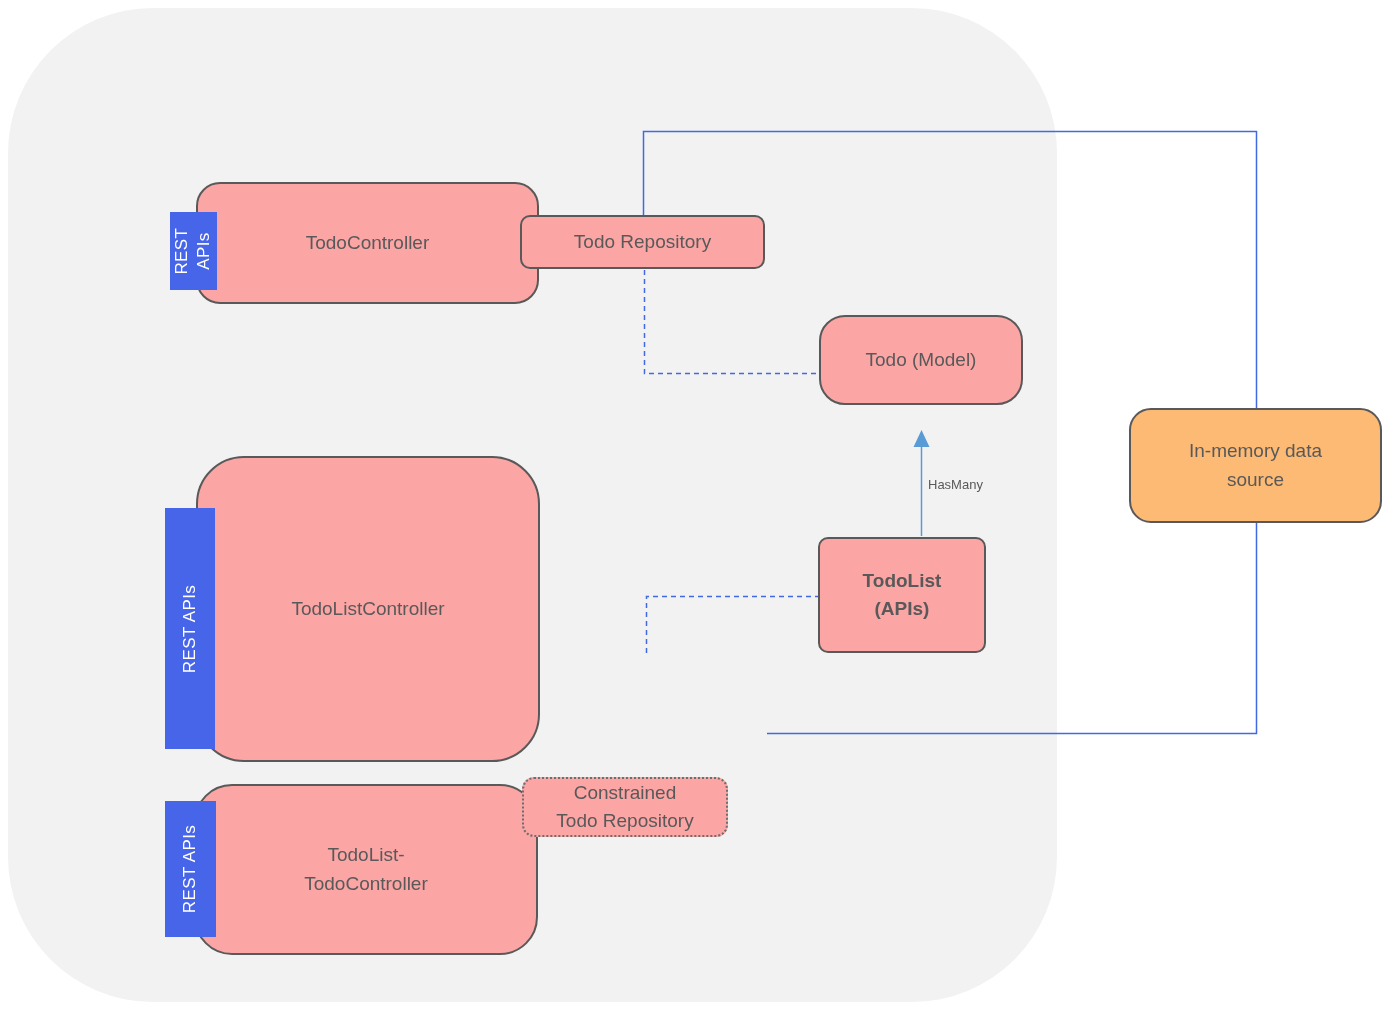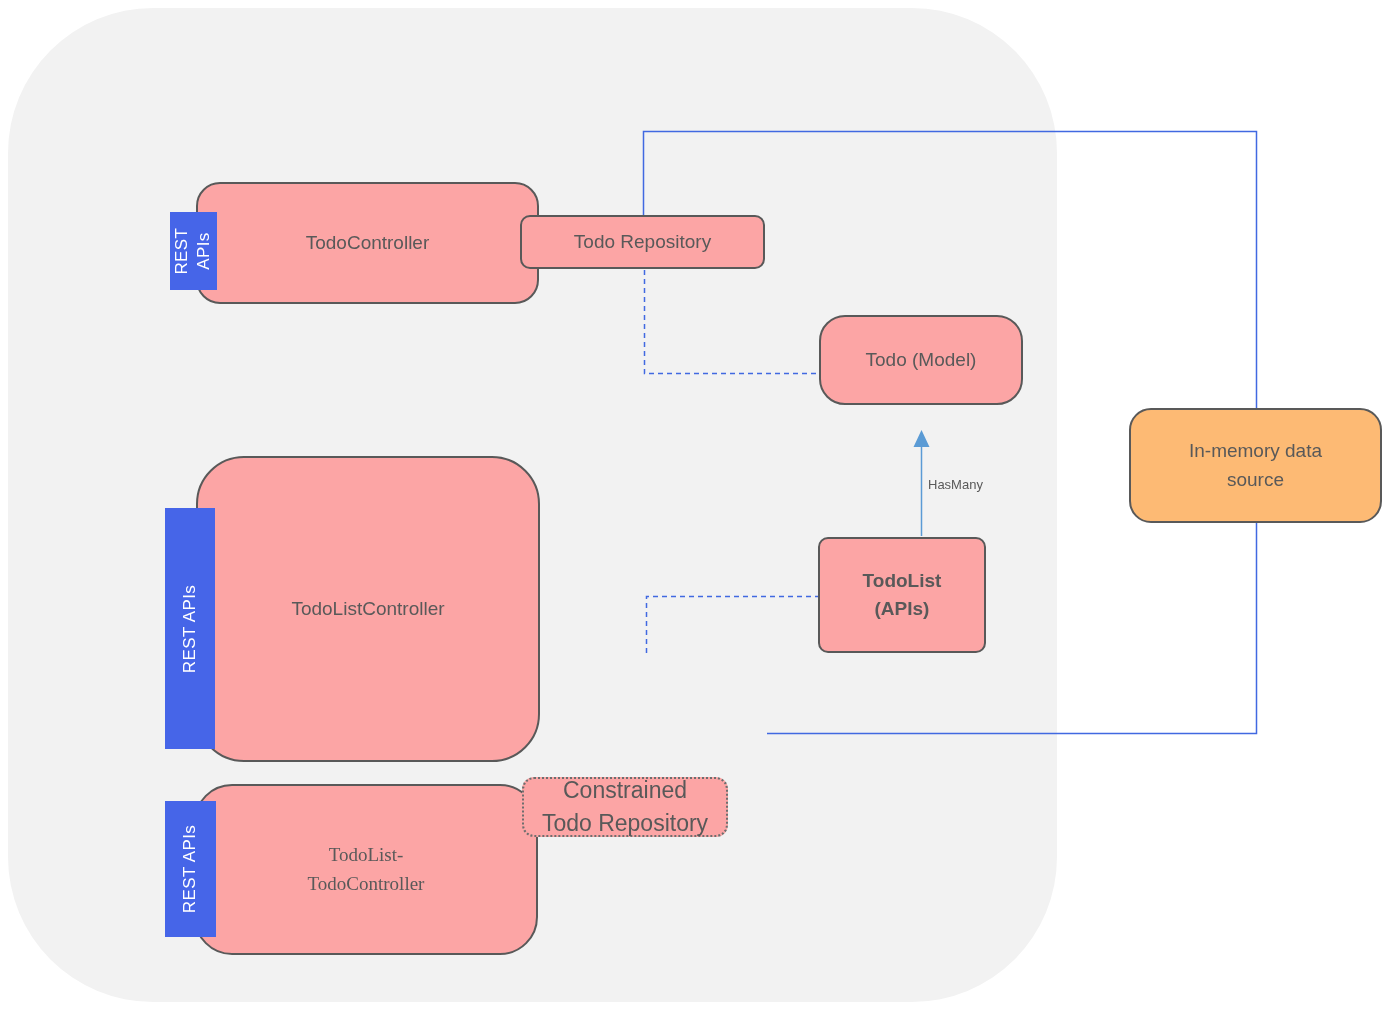--- a/index.html
+++ b/index.html
@@ -47,27 +47,27 @@
   }
   .node span { display: block; }
 
   .node--todo-controller      { left:196px; top:182px; width:343px; height:122px; border-radius:24px; }
   .node--todo-repository      { left:520px; top:215px; width:245px; height:54px;  border-radius:10px; }
   .node--todo-model           { left:819px; top:315px; width:204px; height:90px; border-radius:26px; }
   .node--in-memory            { left:1129px; top:408px; width:253px; height:115px; border-radius:22px; background:#fdba74; }
   .node--todolist-controller  { left:196px; top:448px; width:344px; height:306px; border-radius:48px;margin-top:8px; }
   .node--todolist-model       { left:818px; top:537px; width:168px; height:116px; border-radius:10px;font-weight:bold; }
   .node--todolist-repository  { left:523px; top:654px; width:244px; height:154px; border-radius:28px; }
-  .node--todolist-todo-controller { left:194px; top:784px; width:344px; height:171px; border-radius:38px;font-family:Liberation Serif, serif; }
+  .node--todolist-todo-controller { left:194px; top:784px; width:344px; height:171px; border-radius:38px; }
   .node--constrained {
     left:522px; top:777px; width:206px; height:60px;
     border: 2px dotted #6e6e6e;
     border-radius: 12px;
     line-height: 1.45;
-    font-size: 23px;
+    font-size: 19px;
   }
 
   .badge {
     position: absolute;
     background: #4665E8;
     color: #ffffff;
     display: flex;
     align-items: center;
     justify-content: center;
     z-index: 5;

